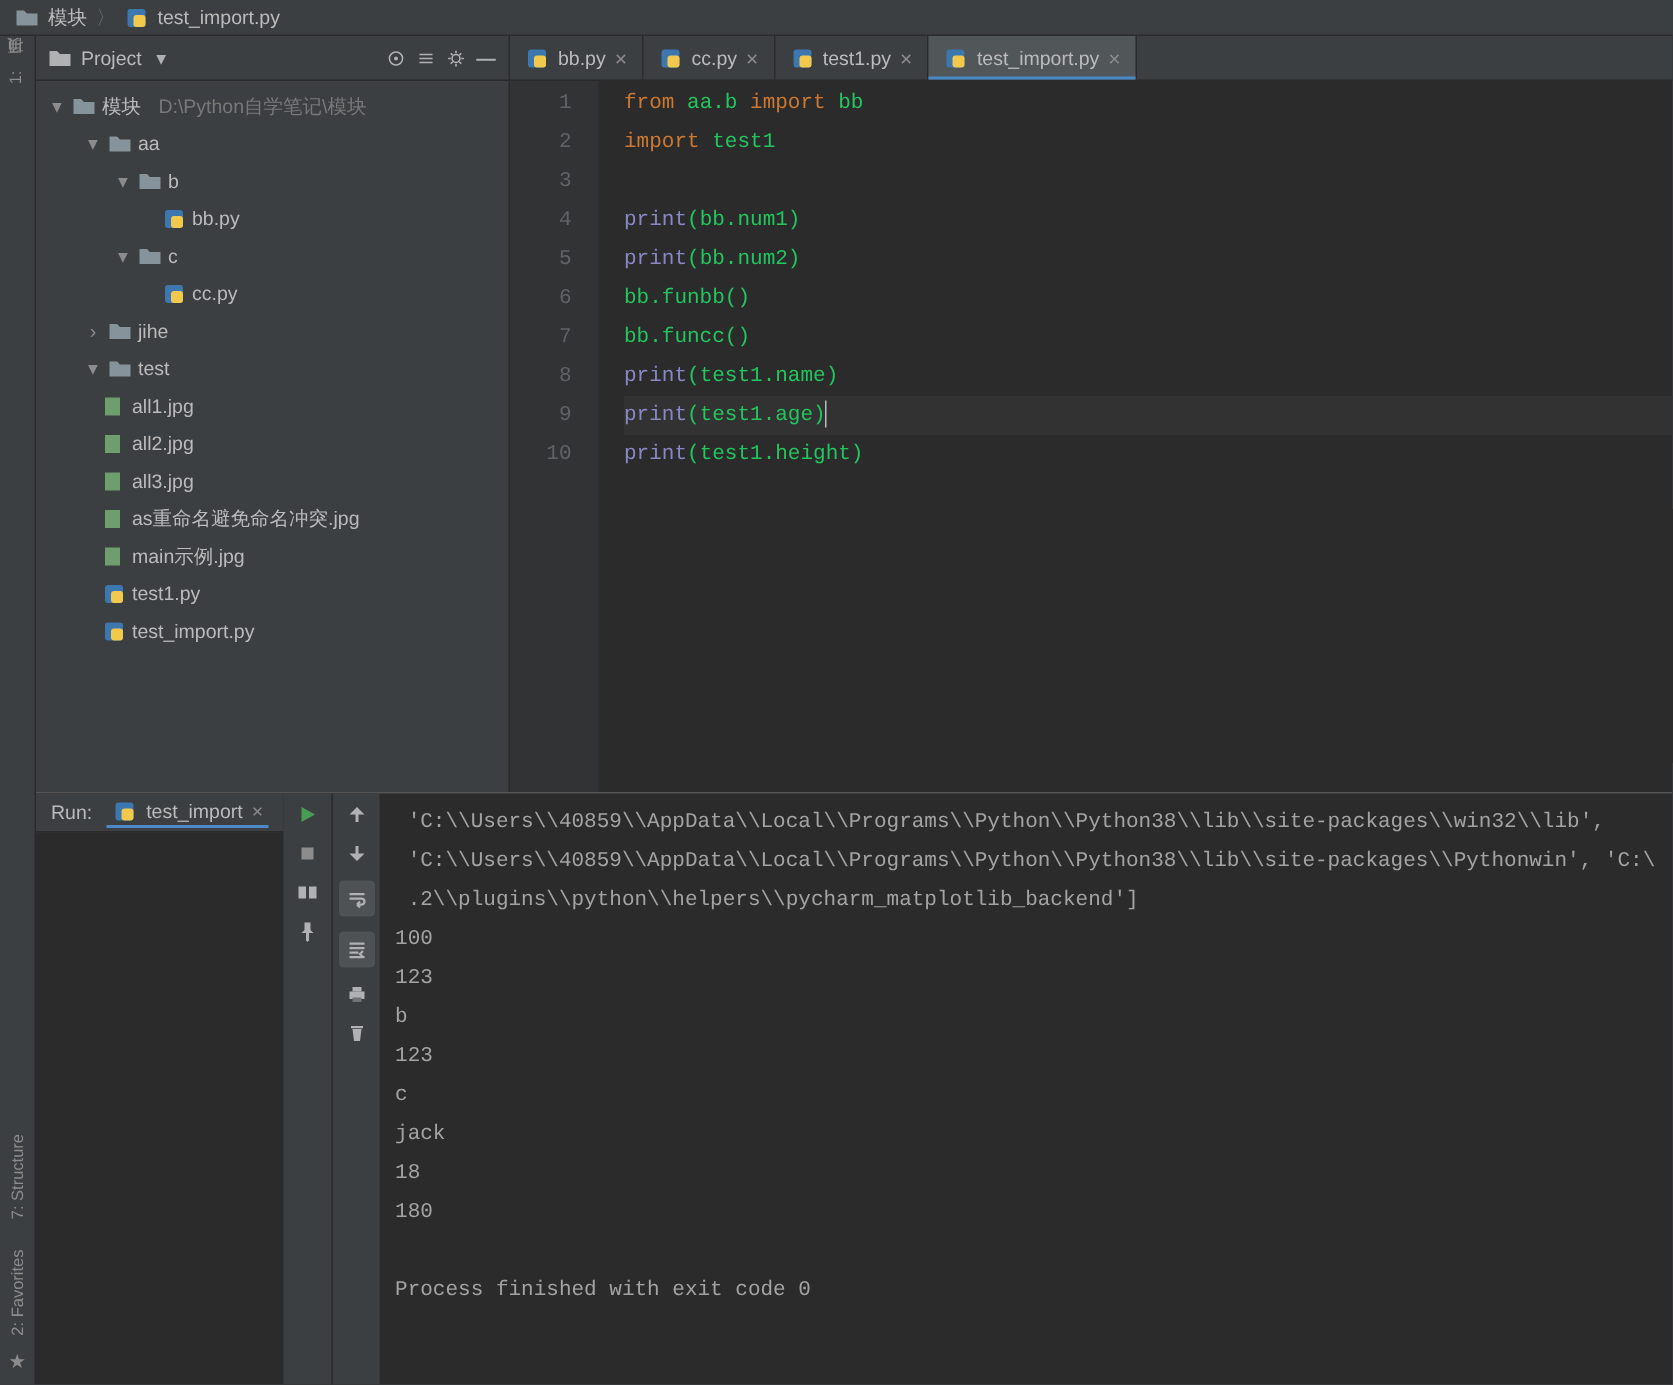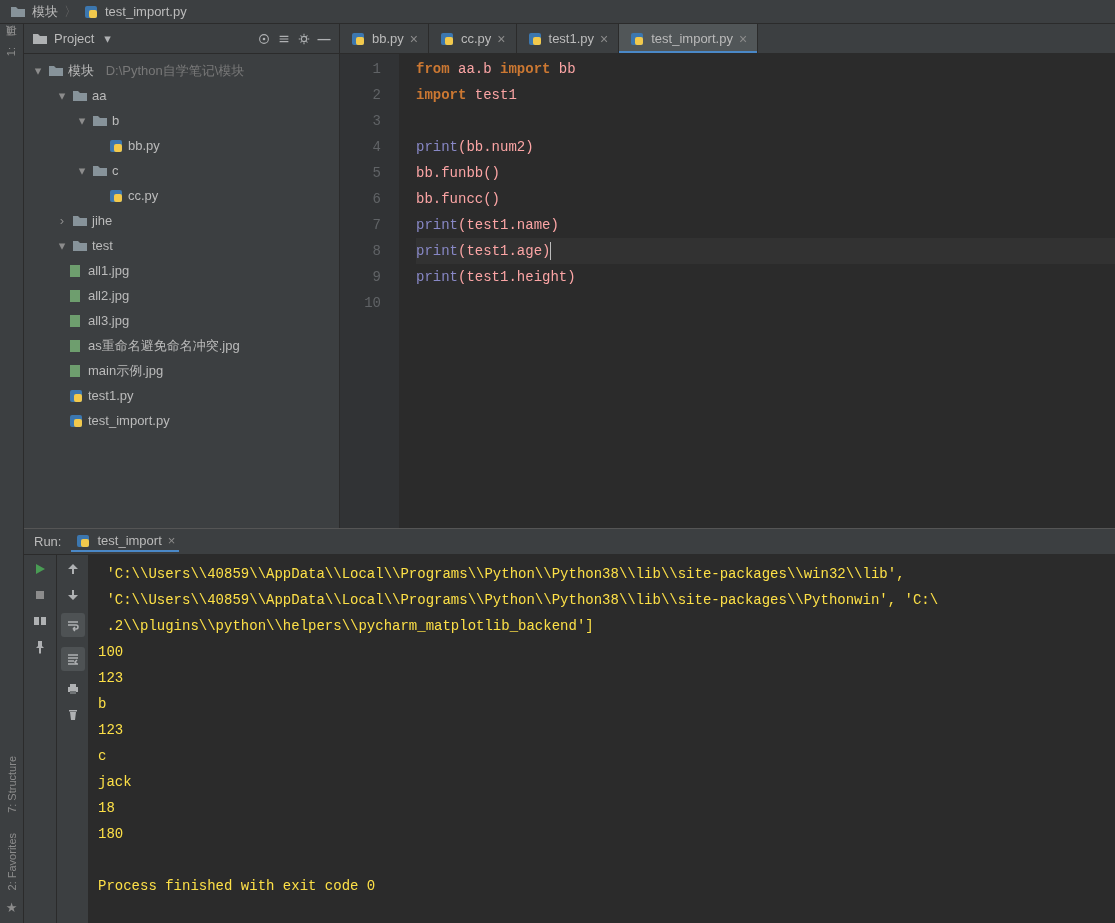--- a/index.html
+++ b/index.html
@@ -144,30 +144,30 @@
   background: #2b2b2b;
 }
 .code {
   flex: 1;
   padding-top: 2px;
   padding-left: 6px;
   position: relative;
 }
 .code .line { height: 26px; white-space: pre; }
 .line.cur { background: #323232; }
-.kw { color: #cc7832; font-weight: bold; }
+.kw { color: #cc7832; }
 .builtin { color: #8888c6; }
-.ident { color: #fca5a5; }
+.ident { color: #22c55e; }
 .caret { display:inline-block; width:1px; height:18px; background:#bbbbbb; vertical-align:middle; }
 .run-area {
   height: 395px;
   background: #2b2b2b;
   border-top: 1px solid #555;
   display: flex;
-  flex-direction: column;
+  flex-direction: row;
 }
 .run-header {
   height: 26px;
   background: #3c3f41;
   display: flex;
   align-items: center;
   padding: 0 10px;
   gap: 10px;
   border-bottom: 1px solid #2b2b2b;
 }
@@ -191,21 +191,21 @@
   align-items: center;
   padding-top: 6px;
   gap: 10px;
 }
 .run-console {
   flex: 1;
   padding: 6px 10px;
   font-family: "Consolas","Courier New",monospace;
   font-size: 14px;
   line-height: 26px;
-  color: #fde047;
+  color: #a3a3a3;
   white-space: pre;
   overflow: hidden;
 }
 .tb-ico { width:16px; height:16px; color:#afb1b3; display:flex; align-items:center; justify-content:center;}
 .tb-ico.green { color:#499c54; }
 .tb-ico svg { width:16px; height:16px; }
 .tb-ico.active-box { background:#4e5254; padding:4px; border-radius:3px; width:24px; height:24px;}
 </style>
 </head>
 <body>
@@ -469,20 +469,21 @@
               <div>7</div>
               <div>8</div>
               <div>9</div>
               <div>10</div>
           </div>
           <div class="fold-col"></div>
           <div class="code">
             <div class="line"><span class="kw">from </span><span class="ident">aa.b </span><span class="kw">import </span><span class="ident">bb</span></div>
             <div class="line"><span class="kw">import </span><span class="ident">test1</span></div>
             <div class="line"></div>
+            <div class="line"><span class="builtin">print</span><span class="ident">(bb.num1)</span></div>
             <div class="line"><span class="builtin">print</span><span class="ident">(bb.num2)</span></div>
             <div class="line"><span class="ident">bb.funbb()</span></div>
             <div class="line"><span class="ident">bb.funcc()</span></div>
             <div class="line"><span class="builtin">print</span><span class="ident">(test1.name)</span></div>
             <div class="line cur"><span class="builtin">print</span><span class="ident">(</span><span class="ident">test1.age</span><span class="ident">)</span><span class="caret"></span></div>
             <div class="line"><span class="builtin">print</span><span class="ident">(test1.height)</span></div>
           </div>
         </div>
       </div>
     </div>

